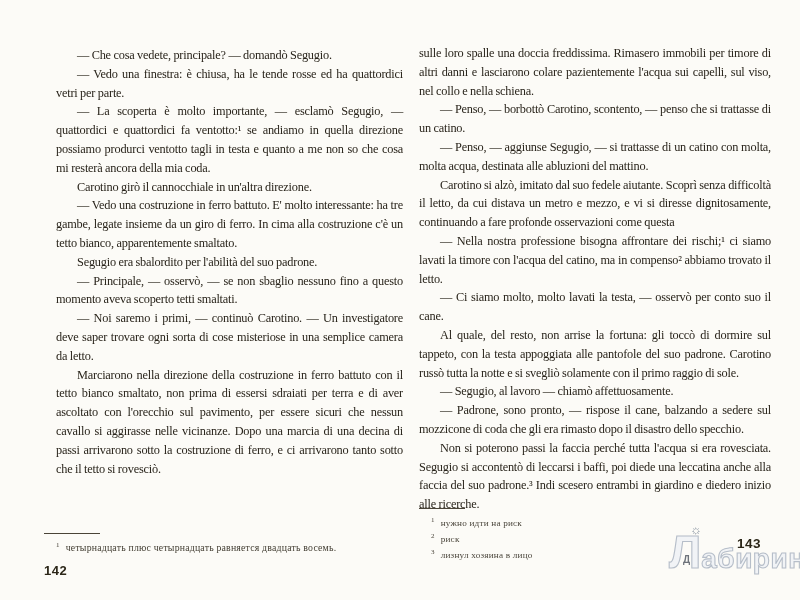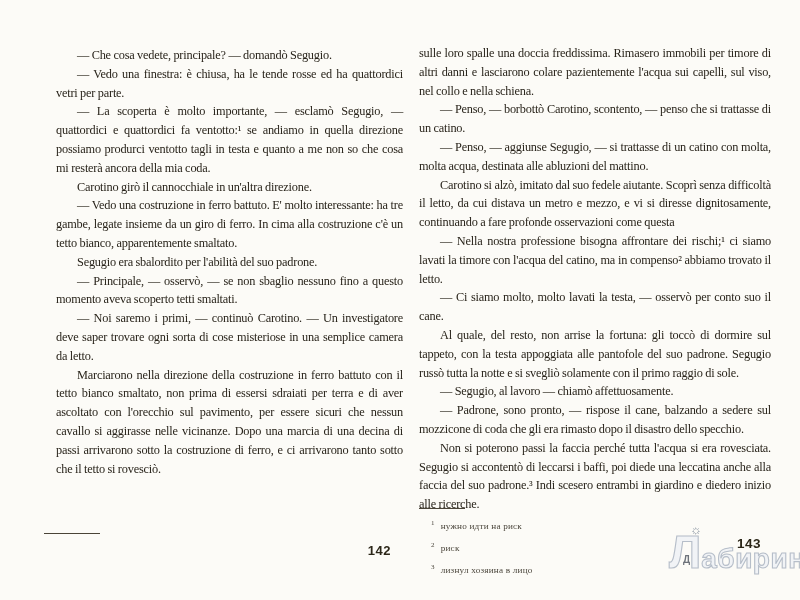--- a/index.html
+++ b/index.html
@@ -29,35 +29,35 @@
   }
   .text-block p.noindent{text-indent:0;}
   .footer{position:absolute;}
   .left-footer{left:44px;top:533px;width:347px;}
   .right-footer{left:419px;top:508px;width:310px;}
   .fn-sep{border:none;border-top:1.4px solid #4a4437;margin:0 0 5px 0;}
   .fn-sep.left{width:56px;}
   .fn-sep.right{width:46px;}
   .fn{
     font-size:9.8px;
-    line-height:19px;
+    line-height:13px;
     color:#454035;
     padding-left:12px;
     letter-spacing:0.2px;
   }
   .right-footer .fn{font-size:9.2px;color:#4b463c;}
   .fn sup{font-size:7px;margin-right:6px;}
   .pagenum{
     font-weight:bold;
     font-size:13px;
     color:#2c2719;
     font-family:"Liberation Sans", sans-serif;
     letter-spacing:0.5px;
   }
-  .left-pagenum{margin-top:9px;text-align:right;}
+  .left-pagenum{margin-top:9px;}
   .right-pagenum{
     position:absolute;left:737px;top:536px;z-index:2;
     font-size:13.5px;
   }
   
   .wm{
     position:absolute;left:669px;top:525px;z-index:1;
     font-family:"Liberation Sans", sans-serif;
     font-weight:bold;
     white-space:nowrap;
@@ -96,32 +96,35 @@
       <p>— Vedo una costruzione in ferro battuto. E' molto interessante: ha tre gambe, legate insieme da un giro di ferro. In cima alla costruzione c'è un tetto bianco, apparentemente smaltato.</p>
       <p>Segugio era sbalordito per l'abilità del suo padrone.</p>
       <p>— Principale, — osservò, — se non sbaglio nessuno fino a questo momento aveva scoperto tetti smaltati.</p>
       <p>— Noi saremo i primi, — continuò Carotino. — Un investigatore deve saper trovare ogni sorta di cose misteriose in una semplice camera da letto.</p>
       <p>Marciarono nella direzione della costruzione in ferro battuto con il tetto bianco smaltato, non prima di essersi sdraiati per terra e di aver ascoltato con l'orecchio sul pavimento, per essere sicuri che nessun cavallo si aggirasse nelle vicinanze. Dopo una marcia di una decina di passi arrivarono sotto la costruzione di ferro, e ci arrivarono tanto sotto che il tetto si rovesciò.</p>
     </div>
   </div>
 
   <div class="footer left-footer">
     <hr class="fn-sep left">
+    <div class="fn">
+      <sup>1</sup><span>четырнадцать плюс четырнадцать равняется двадцать восемь.</span>
+    </div>
     <div class="pagenum left-pagenum">142</div>
   </div>
 
   <div class="page right-page">
     <div class="text-block">
       <p class="noindent">sulle loro spalle una doccia freddissima. Rimasero immobili per timore di altri danni e lasciarono colare pazientemente l'acqua sui capelli, sul viso, nel collo e nella schiena.</p>
       <p>— Penso, — borbottò Carotino, scontento, — penso che si trattasse di un catino.</p>
       <p>— Penso, — aggiunse Segugio, — si trattasse di un catino con molta, molta acqua, destinata alle abluzioni del mattino.</p>
       <p>Carotino si alzò, imitato dal suo fedele aiutante. Scoprì senza difficoltà il letto, da cui distava un metro e mezzo, e vi si diresse dignitosamente, continuando a fare profonde osservazioni come questa</p>
       <p>— Nella nostra professione bisogna affrontare dei rischi;¹ ci siamo lavati la timore con l'acqua del catino, ma in compenso² abbiamo trovato il letto.</p>
       <p>— Ci siamo molto, molto lavati la testa, — osservò per conto suo il cane.</p>
-      <p>Al quale, del resto, non arrise la fortuna: gli toccò di dormire sul tappeto, con la testa appoggiata alle pantofole del suo padrone. Segugio russò tutta la notte e si svegliò solamente con il primo raggio di sole.</p>
+      <p>Al quale, del resto, non arrise la fortuna: gli toccò di dormire sul tappeto, con la testa appoggiata alle pantofole del suo padrone. Carotino russò tutta la notte e si svegliò solamente con il primo raggio di sole.</p>
       <p>— Segugio, al lavoro — chiamò affettuosamente.</p>
       <p>— Padrone, sono pronto, — rispose il cane, balzando a sedere sul mozzicone di coda che gli era rimasto dopo il disastro dello specchio.</p>
       <p>Non si poterono passi la faccia perché tutta l'acqua si era rovesciata. Segugio si accontentò di leccarsi i baffi, poi diede una leccatina anche alla faccia del suo padrone.³ Indi scesero entrambi in giardino e diedero inizio alle ricerche.</p>
     </div>
   </div>
 
   <div class="footer right-footer">
     <hr class="fn-sep right">
     <div class="fn">
       <sup>1</sup><span>нужно идти на риск</span>

